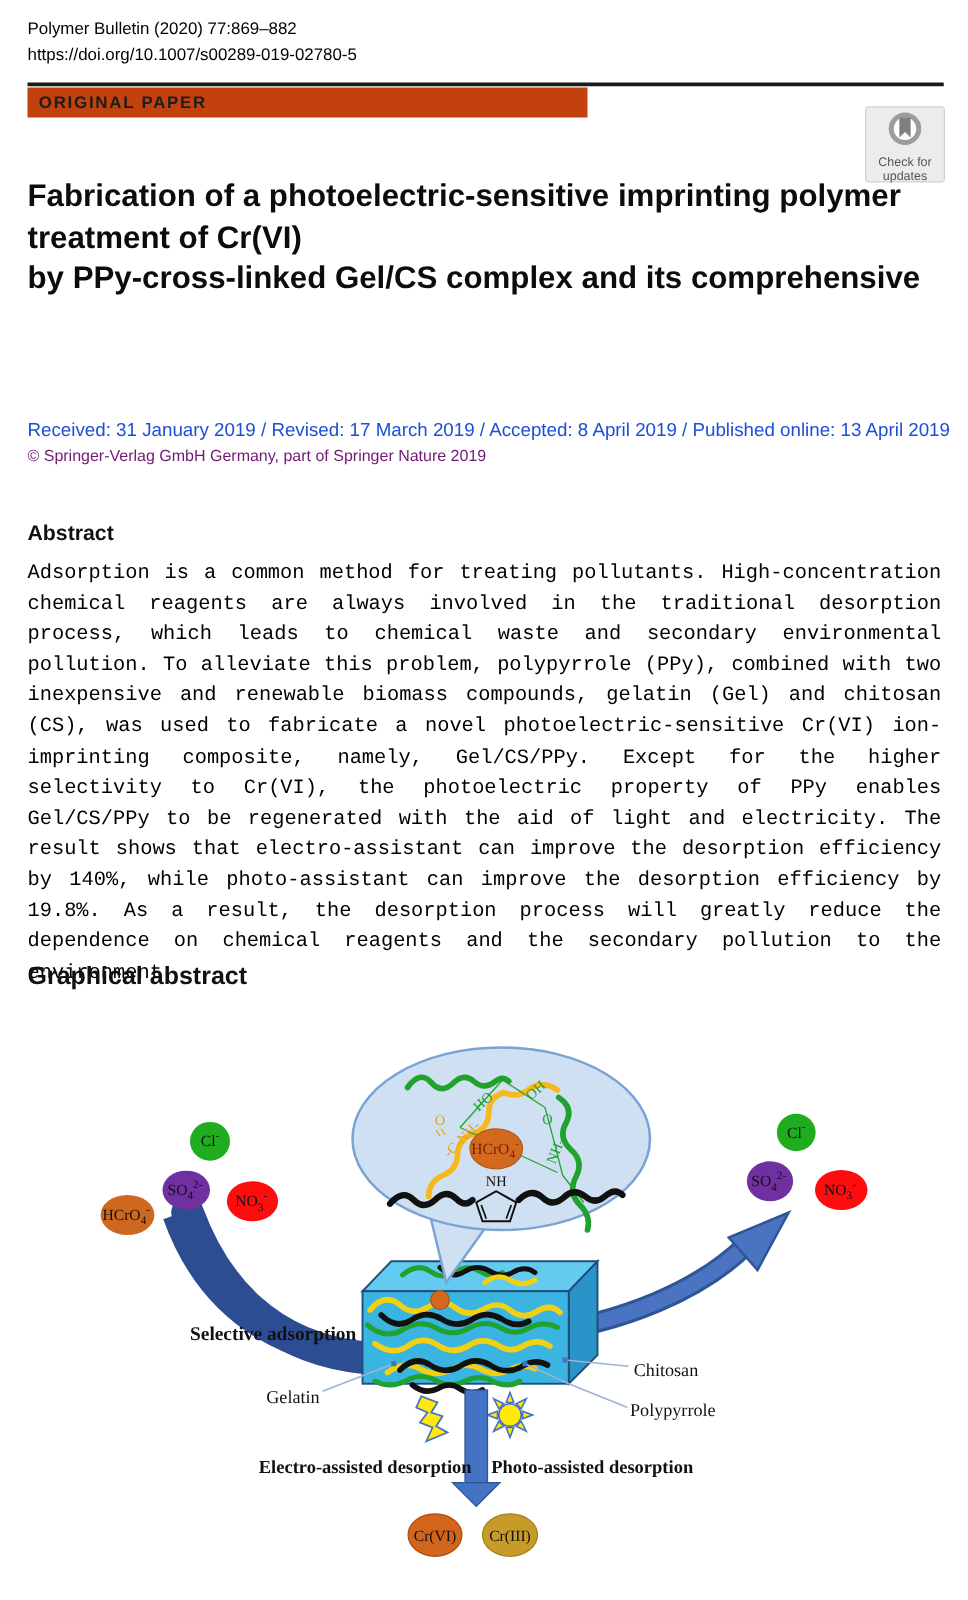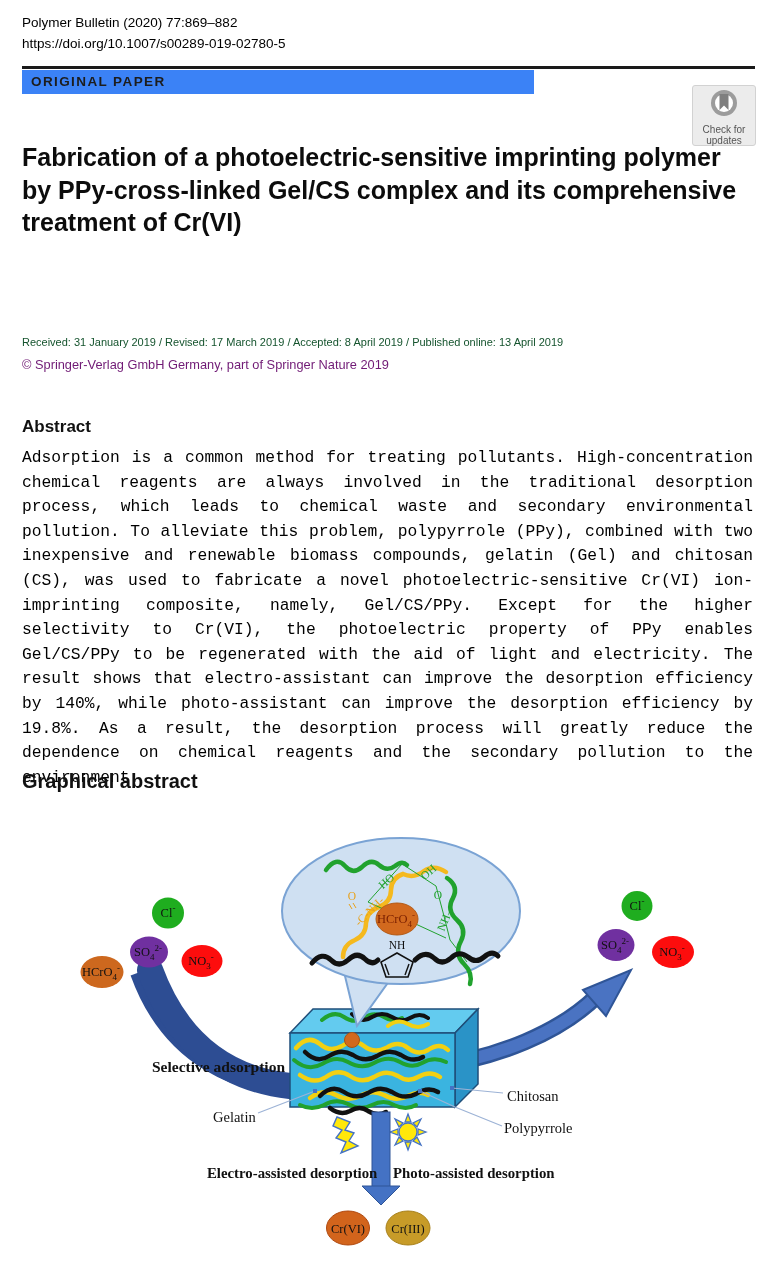--- a/index.html
+++ b/index.html
@@ -1,32 +1,32 @@
 <!DOCTYPE html>
 <html><head>
 <meta charset="utf-8">
 <style>
   html,body{margin:0;padding:0;background:#fff;}
   .page{position:relative;width:774px;height:1280px;background:#ffffff;overflow:hidden;
         font-family:"Liberation Sans",sans-serif;color:#111;}
   .hdr{position:absolute;left:22px;top:13px;font-size:13.5px;line-height:20.5px;color:#000;}
   .hdr .doi{cursor:pointer;}
   .rule{position:absolute;left:22px;top:66px;width:733px;height:3px;background:#1a1a1a;}
-  .band{position:absolute;left:22px;top:70px;width:512px;height:24px;background:#3b82f6;}
+  .band{position:absolute;left:22px;top:70px;width:448px;height:24px;background:#c2410c;}
   .band span{display:block;padding-left:9px;font-size:13.5px;font-weight:bold;
              letter-spacing:1.4px;line-height:24px;color:#1d1d1d;}
   .badge{position:absolute;left:692px;top:85px;width:62px;height:59px;background:#ececec;
          border:1px solid #d2d2d2;border-radius:3px;text-align:center;cursor:pointer;}
   .badge-txt{font-size:10px;line-height:11px;color:#555;}
   .title{position:absolute;left:22px;top:141px;width:720px;margin:0;font-size:25px;
          line-height:32.5px;font-weight:bold;color:#0c0c0c;}
   .title span{display:block;}
   .authors{position:absolute;left:22px;top:276px;font-size:15px;font-weight:bold;color:#0c0c0c;}
   .authors .note{font-style:italic;margin-left:4px;}
-  .history{position:absolute;left:22px;top:336px;font-size:11px;color:#14532d;}
+  .history{position:absolute;left:22px;top:336px;font-size:15px;color:#1d4ed8;}
   .copyright{position:absolute;left:22px;top:357px;font-size:12.8px;color:#701a75;}
   .h-abs{position:absolute;left:22px;top:417px;margin:0;font-size:17px;font-weight:bold;}
   .abs{position:absolute;left:22px;top:446px;width:731px;margin:0;
        font-family:Liberation Mono, monospace;font-size:16.3px;line-height:24.6px;
        text-align:justify;color:#000;}
   .h-ga{position:absolute;left:22px;top:770px;margin:0;font-size:20px;font-weight:bold;}
   .fig{position:absolute;left:0;top:820px;}
   
   text{font-family:"Liberation Serif",serif;fill:#111;}
   .ion{font-size:12.5px;text-anchor:middle;}
@@ -64,22 +64,22 @@
       <path d="M25.5 8 L34.5 8 L34.5 24 L30 19.5 L25.5 24 Z" fill="#7f7f7f"></path>
     </svg>
     <div class="badge-txt">
       <div>Check for</div>
       <div>updates</div>
     </div>
   </div>
 
   <h1 class="title">
     <span>Fabrication of a photoelectric-sensitive imprinting polymer</span>
+    <span>treatment of Cr(VI)</span>
     <span>by PPy-cross-linked Gel/CS complex and its comprehensive</span>
-    <span>treatment of Cr(VI)</span>
   </h1>
 
 
   <div class="history">Received: 31 January 2019 / Revised: 17 March 2019 / Accepted: 8 April 2019 / Published online: 13 April 2019</div>
   <div class="copyright">© Springer-Verlag GmbH Germany, part of Springer Nature 2019</div>
 
   <h2 class="h-abs">Abstract</h2>
   <p class="abs">Adsorption is a common method for treating pollutants. High-concentration chemical reagents are always involved in the traditional desorption process, which leads to chemical waste and secondary environmental pollution. To alleviate this problem, polypyrrole (PPy), combined with two inexpensive and renewable biomass compounds, gelatin (Gel) and chitosan (CS), was used to fabricate a novel photoelectric-sensitive Cr(VI) ion-imprinting composite, namely, Gel/CS/PPy. Except for the higher selectivity to Cr(VI), the photoelectric property of PPy enables Gel/CS/PPy to be regenerated with the aid of light and electricity. The result shows that electro-assistant can improve the desorption efficiency by 140%, while photo-assistant can improve the desorption efficiency by 19.8%. As a result, the desorption process will greatly reduce the dependence on chemical reagents and the secondary pollution to the environment.</p>
 
   <h2 class="h-ga">Graphical abstract</h2>

